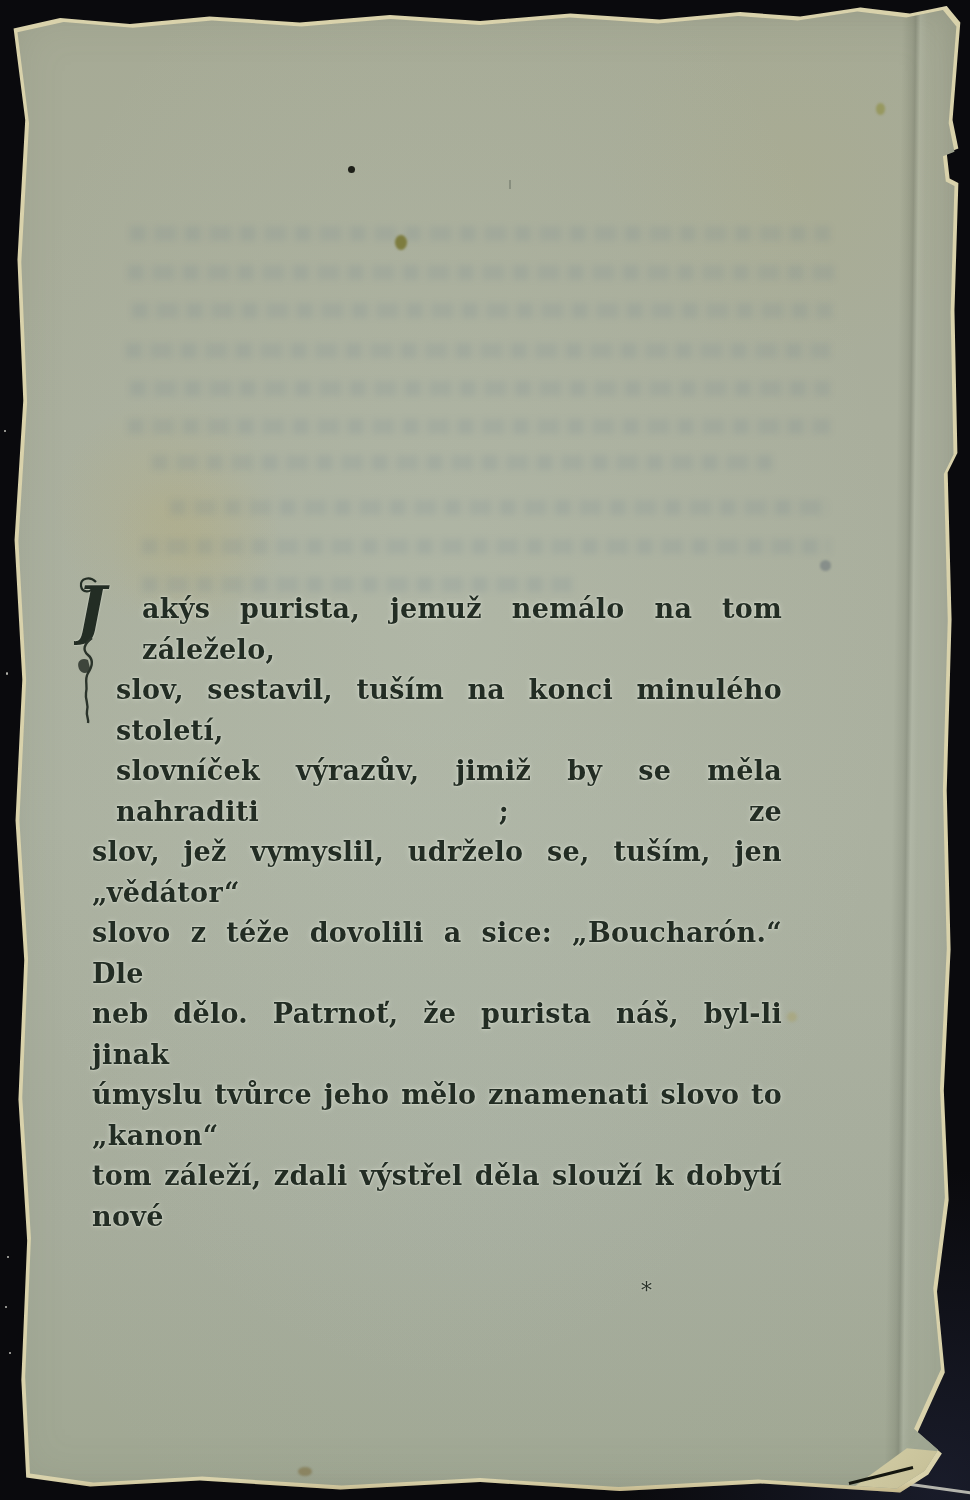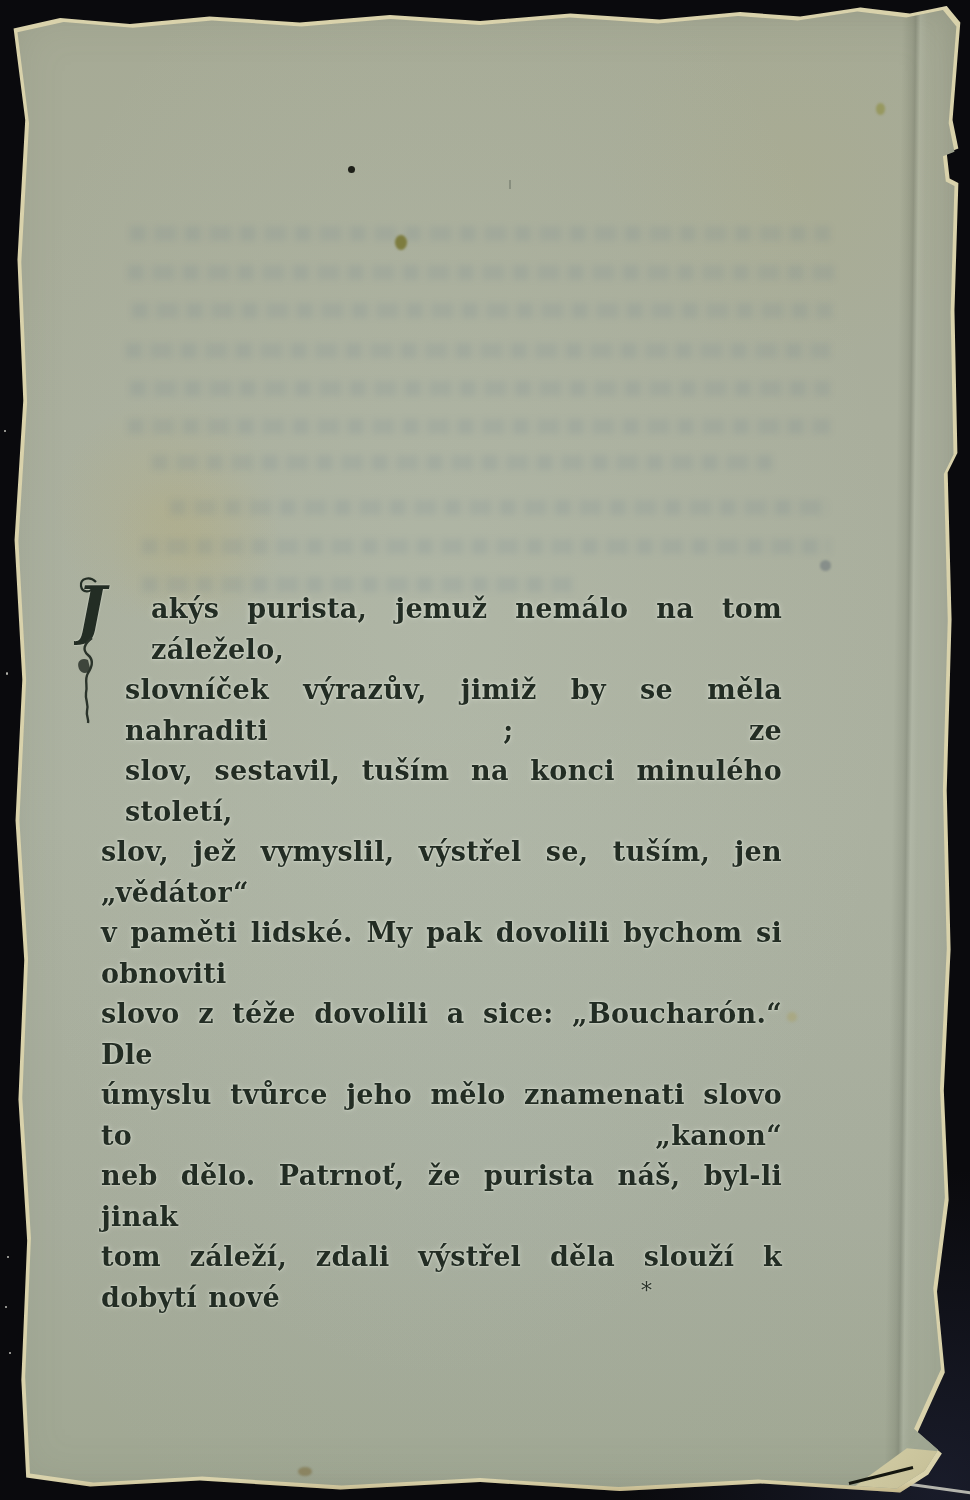--- a/index.html
+++ b/index.html
@@ -35,21 +35,21 @@
     background:linear-gradient(90deg, transparent 0%, rgba(70,76,62,.14) 34%, rgba(58,64,52,.22) 46%, rgba(198,204,188,.20) 62%, rgba(170,176,160,.06) 85%, transparent 100%);}
   
   .ghost{position:absolute;height:15px;filter:blur(3px);opacity:.5;
     background:repeating-linear-gradient(90deg, rgba(100,122,138,.30) 0 15px, rgba(100,122,138,.05) 15px 25px, rgba(100,122,138,.26) 25px 46px, rgba(100,122,138,.04) 46px 55px);}
   
   .spot{position:absolute;border-radius:50%;}
   
   .paragraph{position:absolute;left:88px;top:585px;width:690px;color:#232d24;
     font-size:27px;line-height:40.5px;font-weight:bold;letter-spacing:.3px;word-spacing:1.5px;}
   .text-line{text-align:justify;text-align-last:justify;white-space:normal;
-    text-shadow:0 0 2px rgba(238,242,230,.95),0 0 6px rgba(238,242,230,.45);margin-left:9px;}
+    text-shadow:0 0 2px rgba(238,242,230,.95),0 0 6px rgba(238,242,230,.45);}
   .text-line:nth-child(1){padding-left:50px;}
   .text-line:nth-child(2),.text-line:nth-child(3){padding-left:24px;}
   .text-line:last-child{text-align-last:left;}
   .dropcap{position:absolute;left:70px;top:570px;width:50px;height:150px;color:#232d24;}
   .footnote-star{position:absolute;left:637px;top:1274px;font-size:22px;color:#2a332a;
     text-shadow:0 0 2px rgba(240,244,232,.9);}
   
   .flap{position:absolute;left:838px;top:1440px;width:118px;height:52px;
     background:linear-gradient(135deg,#d6d0a8 0%,#c9c39b 60%,#b7ae84 100%);
     clip-path:polygon(2% 96%,55% 8%,100% 18%,97% 96%);}
@@ -100,27 +100,26 @@
       <svg width="50" height="150" viewBox="0 0 50 150" aria-hidden="true">
         <text x="2" y="58" font-size="64" font-style="italic" font-weight="bold" font-family="DejaVu Serif, Liberation Serif, serif" fill="#232d24" style="text-shadow:0 0 2px rgba(238,242,230,.9)">J</text>
         <path d="M22,8 c-6,-6 -16,-4 -15,4 c1,7 10,7 12,1" stroke="#232d24" stroke-width="2.2" fill="none"></path>
         <path d="M18,64 c-8,6 -10,12 -4,17 c6,5 4,12 0,18 c-4,7 0,12 -2,20 c-1,7 3,11 1,18 c-1,5 2,8 1,12" stroke="#2a332a" stroke-width="2.4" fill="none"></path>
         <path d="M14,86 c-7,-3 -12,2 -9,9 c3,6 10,5 11,-1" fill="#2a332a" opacity=".85"></path>
       </svg>
     </div>
 
     <div class="paragraph">
         <div class="text-line">akýs purista, jemuž nemálo na tom záleželo,</div>
+        <div class="text-line">slov, sestavil, tuším na konci minulého století,</div>
         <div class="text-line">slovníček výrazův, jimiž by se měla nahraditi ; ze</div>
-        <div class="text-line">slov, sestavil, tuším na konci minulého století,</div>
-        <div class="text-line">slov, jež vymyslil, výstřel se, tuším, jen „vědátor“</div>
-        <div class="text-line">v paměti lidské. My pak dovolili bychom si obnoviti</div>
+        <div class="text-line">slov, jež vymyslil, udrželo se, tuším, jen „vědátor“</div>
         <div class="text-line">slovo z téže dovolili a sice: „Boucharón.“  Dle</div>
+        <div class="text-line">neb dělo.  Patrnoť, že purista náš, byl-li jinak</div>
         <div class="text-line">úmyslu tvůrce jeho mělo znamenati slovo to „kanon“</div>
-        <div class="text-line">neb dělo.  Patrnoť, že purista náš, byl-li jinak</div>
         <div class="text-line">tom záleží, zdali výstřel děla slouží k dobytí nové</div>
       </div>
 
     <div class="footnote-star">*</div>
 
     <div class="flap"></div>
     <div class="slit" style="left:844px;top:1470px;width:66px;height:3px;transform:rotate(-14deg)"></div>
     <div class="slit" style="left:908px;top:1477px;width:26px;height:3px;transform:rotate(-8deg)"></div>
   </div>
 

